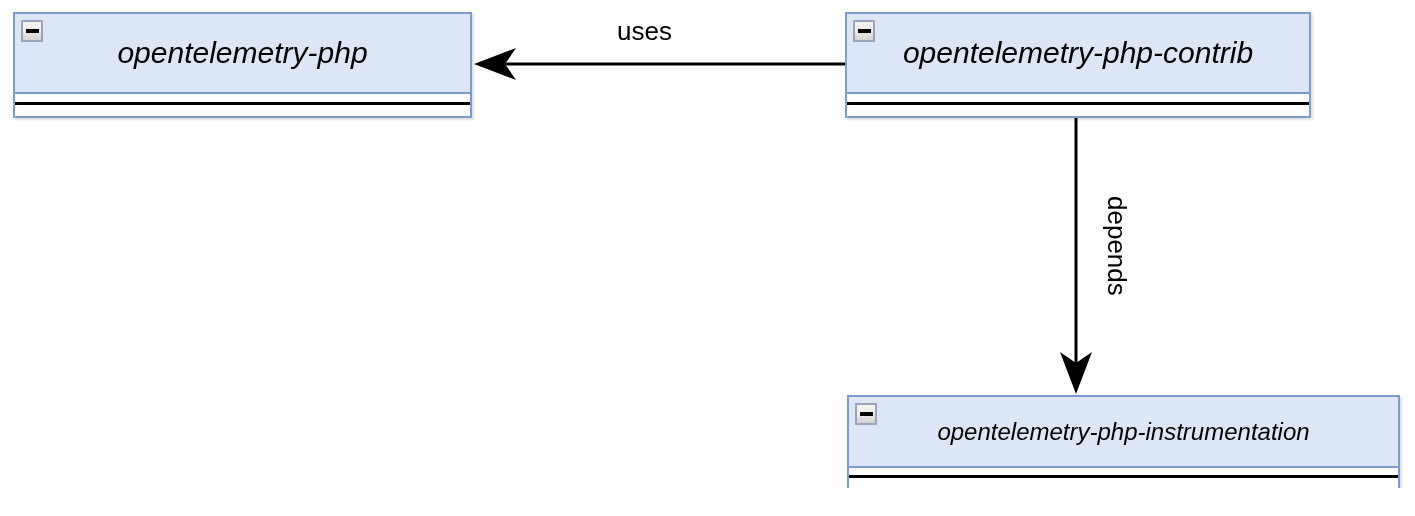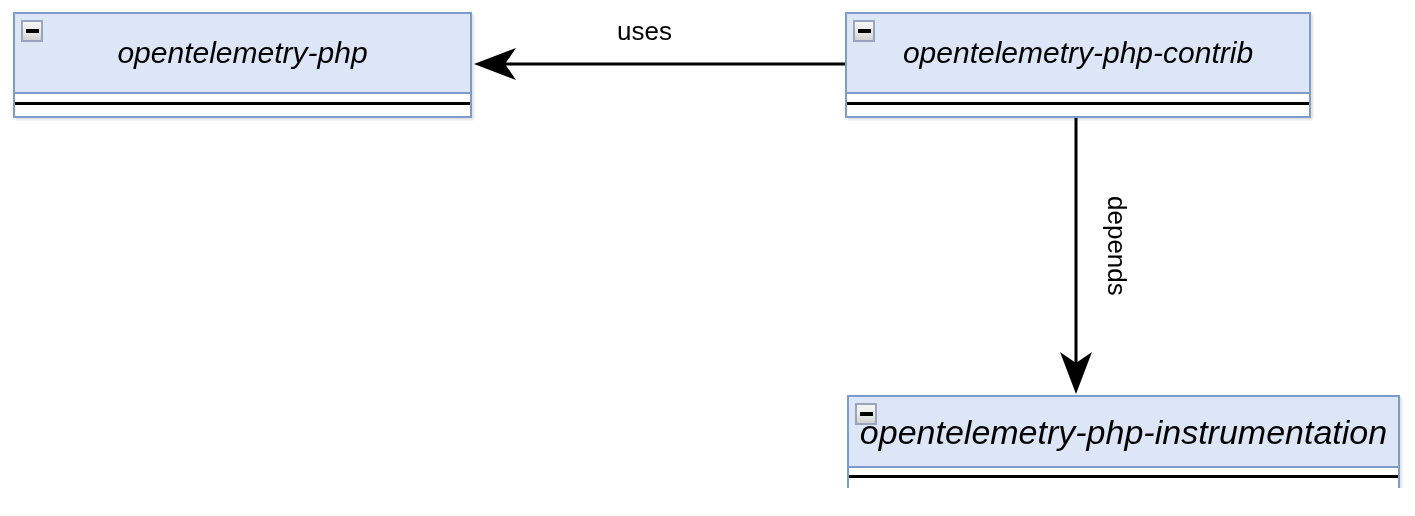--- a/index.html
+++ b/index.html
@@ -160,19 +160,19 @@
     </div>
     <div class="uml-compartment with-rule" style="height:11px;"></div>
     <div class="uml-compartment" style="height:11px;"></div>
   </div>
 
   <div class="uml-node" style="left:847px; top:395px; width:553px; height:97px;">
     <div class="uml-header" style="height:71px;">
       <span class="collapse-icon">
         <span class="bar"></span>
       </span>
-      <span class="uml-title" style="font-size:34px;">opentelemetry-php-instrumentation</span>
+      <span class="uml-title" style="font-size:24px;">opentelemetry-php-instrumentation</span>
     </div>
     <div class="uml-compartment with-rule" style="height:10px;"></div>
     <div class="uml-compartment" style="height:10px;"></div>
   </div>
 
 </div>
 
 </body></html>

